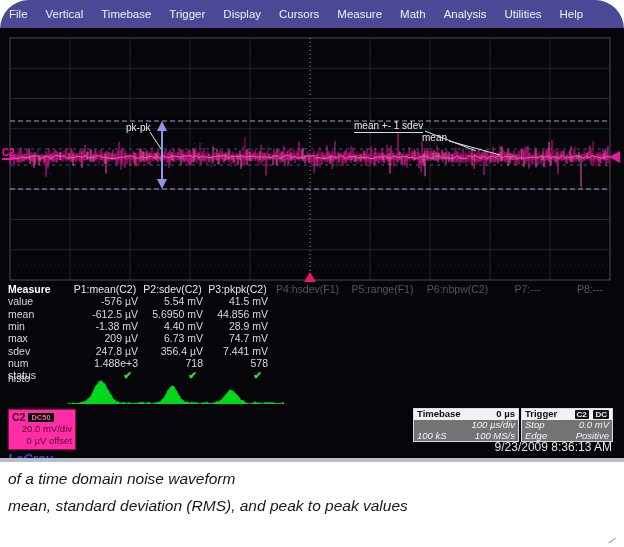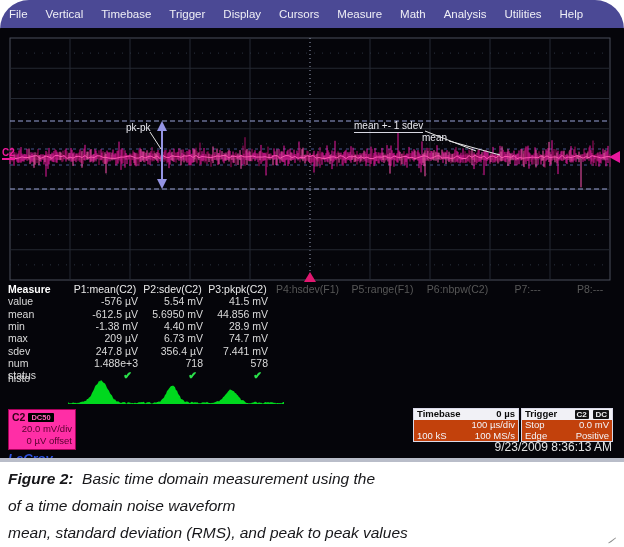--- a/index.html
+++ b/index.html
@@ -35,21 +35,21 @@
   .c2box .badge{background:#000000;color:#ff64ba;font-size:7.5px;font-weight:bold;
                 padding:0 3px;line-height:9px;border-radius:1px;}
   .c2box .rr{text-align:right;}
   .logo{position:absolute;left:8px;top:424px;color:#2f52e0;font-weight:bold;font-style:italic;
         font-size:13px;border-bottom:2px solid #2f52e0;line-height:14px;}
   
   .infobox{position:absolute;top:380px;border:1px solid #d9d9e8;box-sizing:border-box;
            font-size:9.5px;line-height:10.5px;}
   .infobox .hd{background:#f1f1f6;color:#0c0c0c;font-weight:bold;display:flex;
                justify-content:space-between;align-items:center;padding:0 3px;height:11px;}
-  .infobox .bd{background:#c2410c;color:#f4f4fa;padding:0 3px;}
+  .infobox .bd{background:#737373;color:#f4f4fa;padding:0 3px;font-style:italic;}
   .infobox .row{display:flex;justify-content:space-between;height:10.5px;}
   .tbadge{background:#141414;color:#f2f2f2;font-size:8px;font-weight:bold;padding:0 2px;
           margin-left:2px;line-height:9px;border-radius:1px;}
   .datetime{position:absolute;right:12px;top:412px;color:#e2e2e2;font-size:12px;margin-left:8px;}
   .scope-bottom{position:absolute;left:0;top:430px;width:624px;height:4px;background:#b9bdc9;}
   
   .caption{position:absolute;left:0;top:462px;width:624px;height:85px;background:#fff;
            color:#17171a;font-size:15.5px;font-style:italic;line-height:27px;padding:3px 0 0 8px;
            box-sizing:border-box;}
   .caption .fig{font-weight:bold;}
@@ -863,20 +863,18 @@
           <span>Positive</span>
         </div>
       </div>
     </div>
 
     <div class="datetime">9/23/2009 8:36:13 AM</div>
     <div class="scope-bottom"></div>
   </div>
 
   <div class="caption">
-    <div><span class="fig">Figure 2:</span>
-      &nbsp;<span>Basic time domain measurement using the</span></div>
     <div>of a time domain noise waveform</div>
     <div>mean, standard deviation (RMS), and peak to peak values</div>
   </div>
   <div class="corner-mark"></div>
 
 </div>
 
 </body></html>

